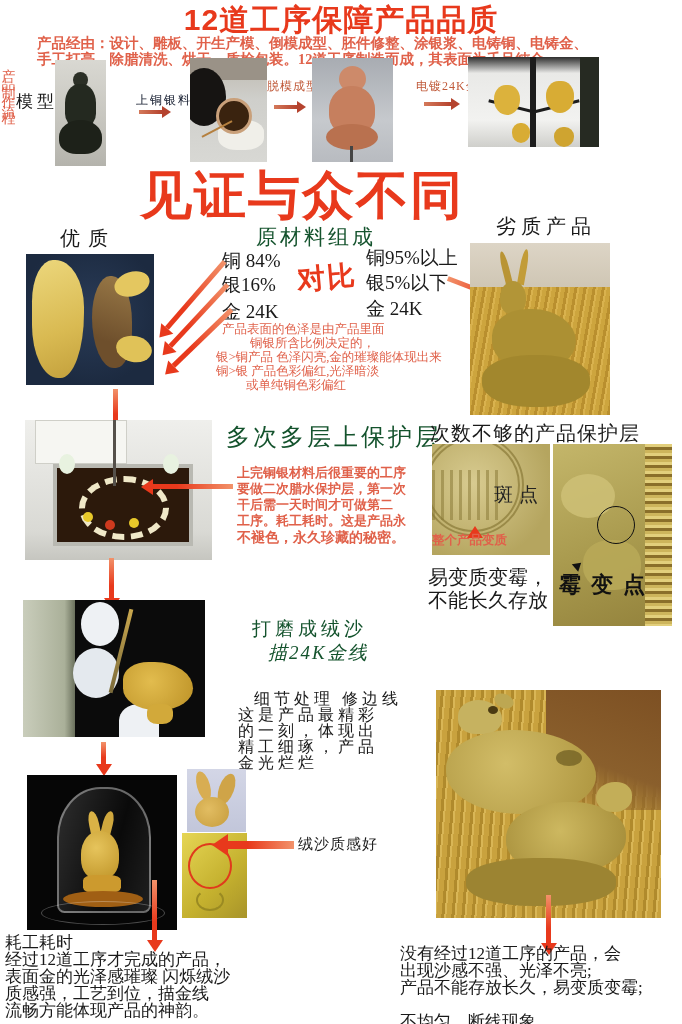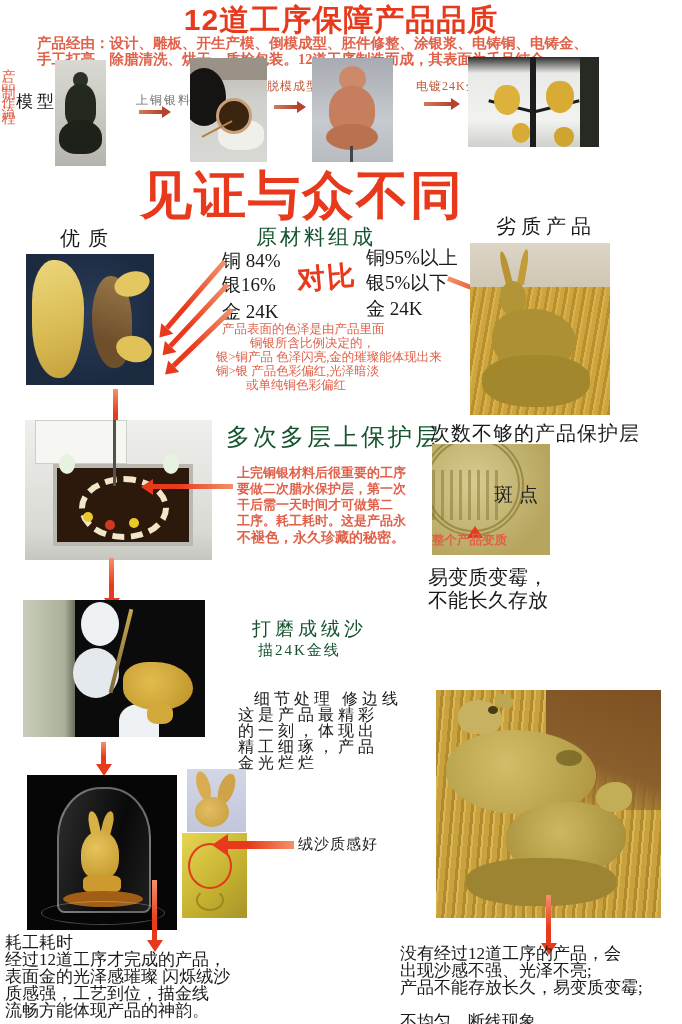--- a/index.html
+++ b/index.html
@@ -36,21 +36,21 @@
   <div class="t softred vtext" style="left:0px;top:57px;height:205px;font-size:14px;">产品制作流程</div>
 
   <div class="t" style="left:16px;top:92px;font-size:17px;letter-spacing:4px;">模型</div>
 
   <div class="photo" style="left:55px;top:60px;width:51px;height:106px;background:linear-gradient(180deg,#d9d8d2,#c2c1ba 70%,#b4b3ac);">
     <div style="left:18px;top:12px;width:15px;height:16px;border-radius:50%;background:#2b2f26;"></div>
     <div style="left:10px;top:24px;width:31px;height:42px;border-radius:45% 45% 30% 30%;background:#242920;"></div>
     <div style="left:4px;top:60px;width:43px;height:34px;border-radius:50% 50% 40% 40%;background:#1d2119;"></div>
   </div>
 
-  <div class="t softred" style="left:136px;top:94px;font-size:12px;letter-spacing:2px;color:#737373;">上铜银料</div>
+  <div class="t softred" style="left:136px;top:94px;font-size:12px;letter-spacing:2px;color:#0f172a;">上铜银料</div>
   <div class="arrow small" style="left:139px;top:112px;width:32px;">
     <i class="bar"></i>
       <i class="head"></i>
     </div>
 
   <div class="photo" style="left:190px;top:58px;width:77px;height:104px;background:linear-gradient(180deg,#bdb8ae 0%,#cfcfcb 40%,#d8d8d4);">
     <div style="left:0;top:0;width:77px;height:22px;background:#9a9287;"></div>
     <div style="left:-8px;top:10px;width:44px;height:58px;border-radius:50%;background:#161412;"></div>
     <div style="left:28px;top:62px;width:46px;height:30px;border-radius:40%;background:#f0efe9;"></div>
     <div style="left:26px;top:40px;width:30px;height:30px;border-radius:50%;background:#3a230f;border:3px solid #c9a07a;"></div>
@@ -179,41 +179,52 @@
     <div style="left:-10px;top:-10px;width:90px;height:90px;border-radius:50%;border:6px double #8a7a38;opacity:.7;"></div>
     <div style="left:0;top:26px;width:66px;height:50px;background:repeating-linear-gradient(90deg,#8a7a38 0 3px,transparent 3px 9px);opacity:.55;"></div>
     <div class="t" style="left:62px;top:40px;font-size:19px;letter-spacing:6px;color:#222;">斑点</div>
     <div class="arrow" style="left:43px;top:94px;width:40px;transform:rotate(-90deg);">
       <i class="bar"></i>
         <i class="head"></i>
       </div>
   </div>
   <div class="t softred b" style="left:432px;top:533px;font-size:12.5px;">整个产品变质</div>
 
+  <div class="photo" style="left:553px;top:444px;width:119px;height:182px;background:linear-gradient(160deg,#c4b66a,#a99a4e 55%,#93823c);">
+    <div style="left:92px;top:0;width:27px;height:182px;background:repeating-linear-gradient(180deg,#e2cf7c 0 3px,#8a6f2a 3px 6px,#cdb55c 6px 9px);"></div>
+    <div style="left:8px;top:30px;width:54px;height:44px;border-radius:50%;background:#cfc278;opacity:.8;"></div>
+    <div style="left:30px;top:96px;width:58px;height:50px;border-radius:45%;background:#b8a858;opacity:.9;"></div>
+    <div style="left:44px;top:62px;width:36px;height:36px;border-radius:50%;border:1.5px solid #111;"></div>
+    <div class="arrow thin" style="left:22px;top:124px;width:36px;transform:rotate(-40deg);">
+      <i class="bar"></i>
+        <i class="head"></i>
+      </div>
+    <div class="t b" style="left:6px;top:128px;font-size:22px;letter-spacing:10px;color:#111;">霉变点</div>
+  </div>
 
   <div class="t" style="left:428px;top:566px;font-size:20px;">易变质变霉，</div>
   <div class="t" style="left:428px;top:589px;font-size:20px;">不能长久存放</div>
 
   <div class="arrow" style="left:112px;top:558px;width:52px;transform:rotate(90deg);">
     <i class="bar"></i>
       <i class="head"></i>
     </div>
 
   <div class="photo" style="left:23px;top:600px;width:182px;height:137px;background:#0b0b0b;">
     <div style="left:0;top:0;width:52px;height:137px;background:linear-gradient(90deg,#c9cdbb,#aab099 80%,#6a705c);"></div>
     <div style="left:58px;top:2px;width:38px;height:44px;border-radius:50%;background:#eef1f4;"></div>
     <div style="left:50px;top:48px;width:46px;height:50px;border-radius:50%;background:#e4e9ee;"></div>
     <div style="left:96px;top:104px;width:40px;height:33px;border-radius:50% 50% 0 0;background:#eef1f4;"></div>
     <div style="left:96px;top:8px;width:4px;height:86px;background:linear-gradient(180deg,#caa84e,#7a6a3a);transform:rotate(14deg);"></div>
     <div style="left:100px;top:62px;width:70px;height:48px;border-radius:40% 60% 50% 50%;background:radial-gradient(circle at 40% 40%,#e2bc4e,#c49a2e 80%);"></div>
     <div style="left:124px;top:104px;width:26px;height:20px;border-radius:40%;background:#d2a93a;"></div>
   </div>
 
   <div class="t cyan" style="left:252px;top:618px;font-size:19px;letter-spacing:4px;">打磨成绒沙</div>
-  <div class="t cyan" style="left:258px;top:642px;font-size:15px;letter-spacing:2px;">描24K金线</div>
+  <div class="t cyan" style="left:268px;top:642px;font-size:19px;letter-spacing:2px;font-style:italic;">描24K金线</div>
 
   <div class="t" style="left:254px;top:690px;font-size:16px;letter-spacing:4px;">细节处理 修边线</div>
   <div class="t" style="left:238px;top:706px;font-size:16px;letter-spacing:4px;">这是产品最精彩</div>
   <div class="t" style="left:238px;top:722px;font-size:16px;letter-spacing:4px;">的一刻，体现出</div>
   <div class="t" style="left:238px;top:738px;font-size:16px;letter-spacing:4px;">精工细琢，产品</div>
   <div class="t" style="left:238px;top:754px;font-size:16px;letter-spacing:4px;">金光烂烂</div>
 
   <div class="arrow" style="left:104px;top:742px;width:34px;transform:rotate(90deg);">
     <i class="bar"></i>
       <i class="head"></i>

